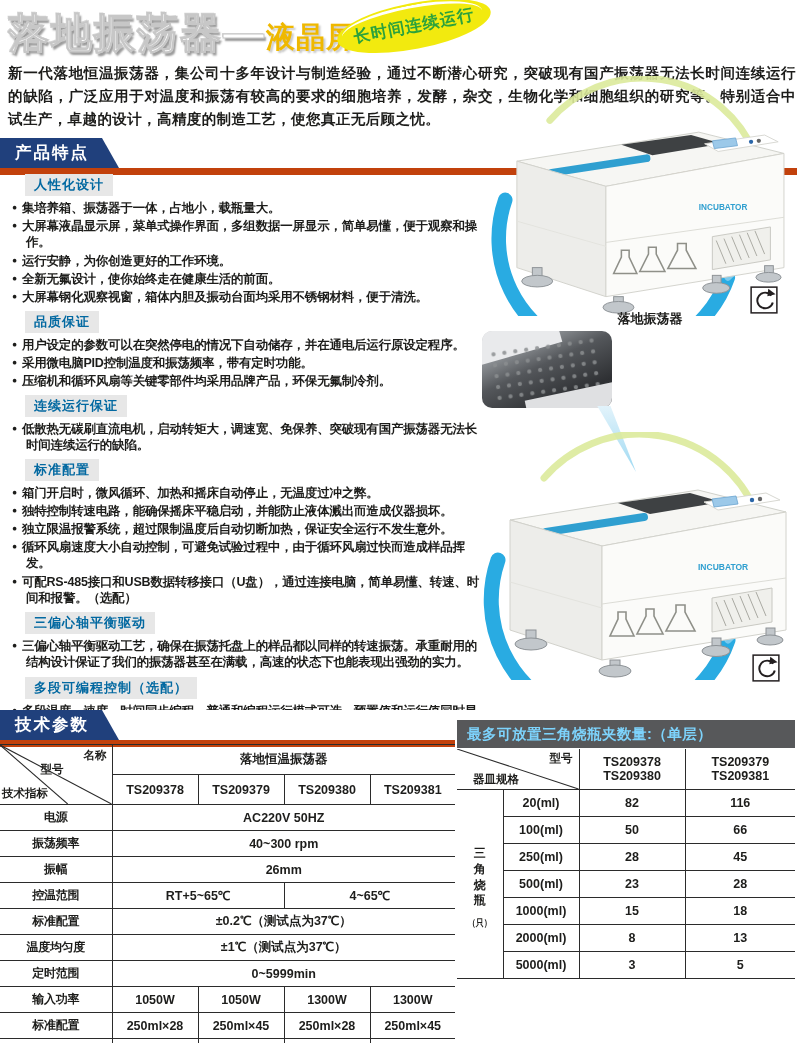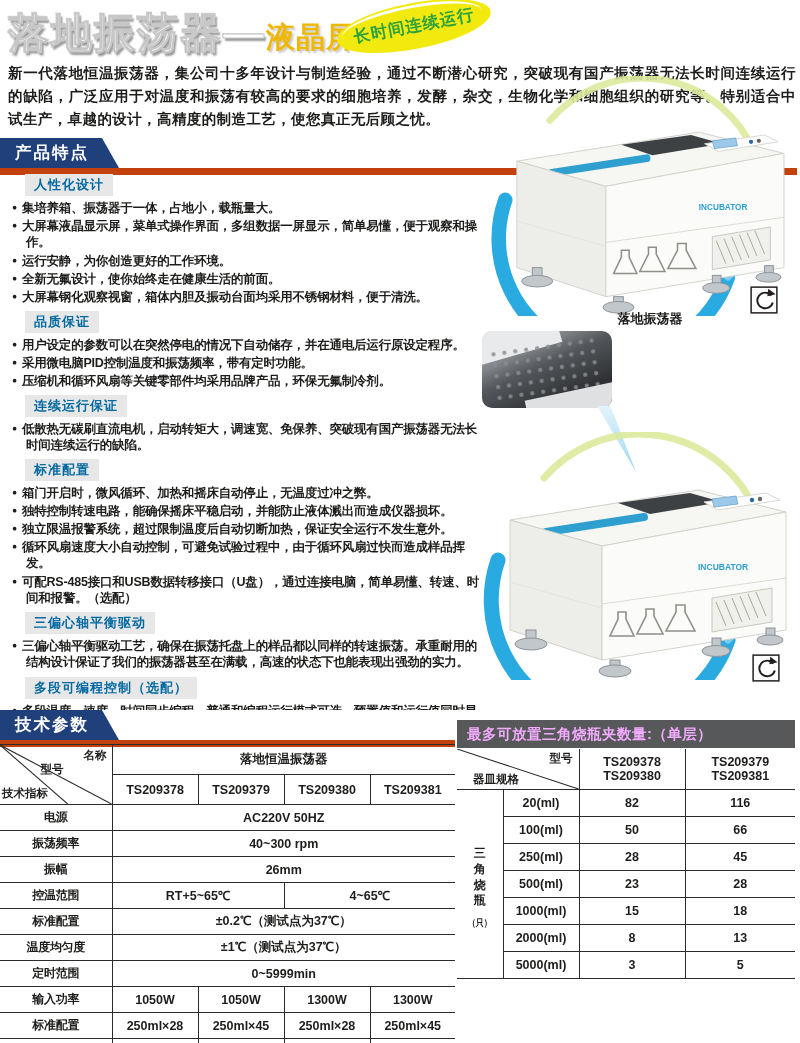--- a/index.html
+++ b/index.html
@@ -51,21 +51,21 @@
   .inset .frame-top{position:absolute;left:-14px;top:-20px;width:90px;height:44px;background:#e9eaec;transform:rotate(-16deg);}
   .inset .frame-bot{position:absolute;right:-16px;bottom:-24px;width:100px;height:42px;background:#dfe0e2;transform:rotate(-12deg);}
   .inset .dots{position:absolute;left:10px;right:10px;top:12px;bottom:14px;transform:rotate(-8deg);opacity:.85;
          background-image:radial-gradient(circle at 4px 4px,#8b8e90 1.5px,rgba(0,0,0,0) 2.6px);background-size:11px 11px;}
   .pointer{position:absolute;left:592px;top:406px;width:44px;height:66px;
            background:linear-gradient(180deg,#e2f3fb,#9ed9f2);clip-path:polygon(12% 0,42% 0,100% 100%);}
 
   
   .tech-table{position:absolute;left:0;top:744px;width:455px;border-collapse:collapse;table-layout:fixed;}
   .flask-wrap{position:absolute;left:457px;top:720px;width:338px;}
-  .flask-title{background:#57585a;color:#f0abfc;font-weight:bold;font-size:14.5px;letter-spacing:.5px;
+  .flask-title{background:#57585a;color:#7dd3fc;font-weight:bold;font-size:14.5px;letter-spacing:.5px;
                padding:5px 8px 4px 10px;}
   .flask-table{width:100%;border-collapse:collapse;table-layout:fixed;margin-top:1px;}
 
   .spec td{border:1px solid #2b2b2b;text-align:center;font-size:12.5px;padding:2px 1px;
            color:#1d1d1b;font-weight:bold;}
   .spec tr td:first-child{border-left:none;}
   .spec tr td:last-child{border-right:none;}
   .tech-table td{height:21px;}
   .tech-table tr.hrow td{height:25px;}
   .tech-table td.lbl{font-size:12px;letter-spacing:-.3px;}

